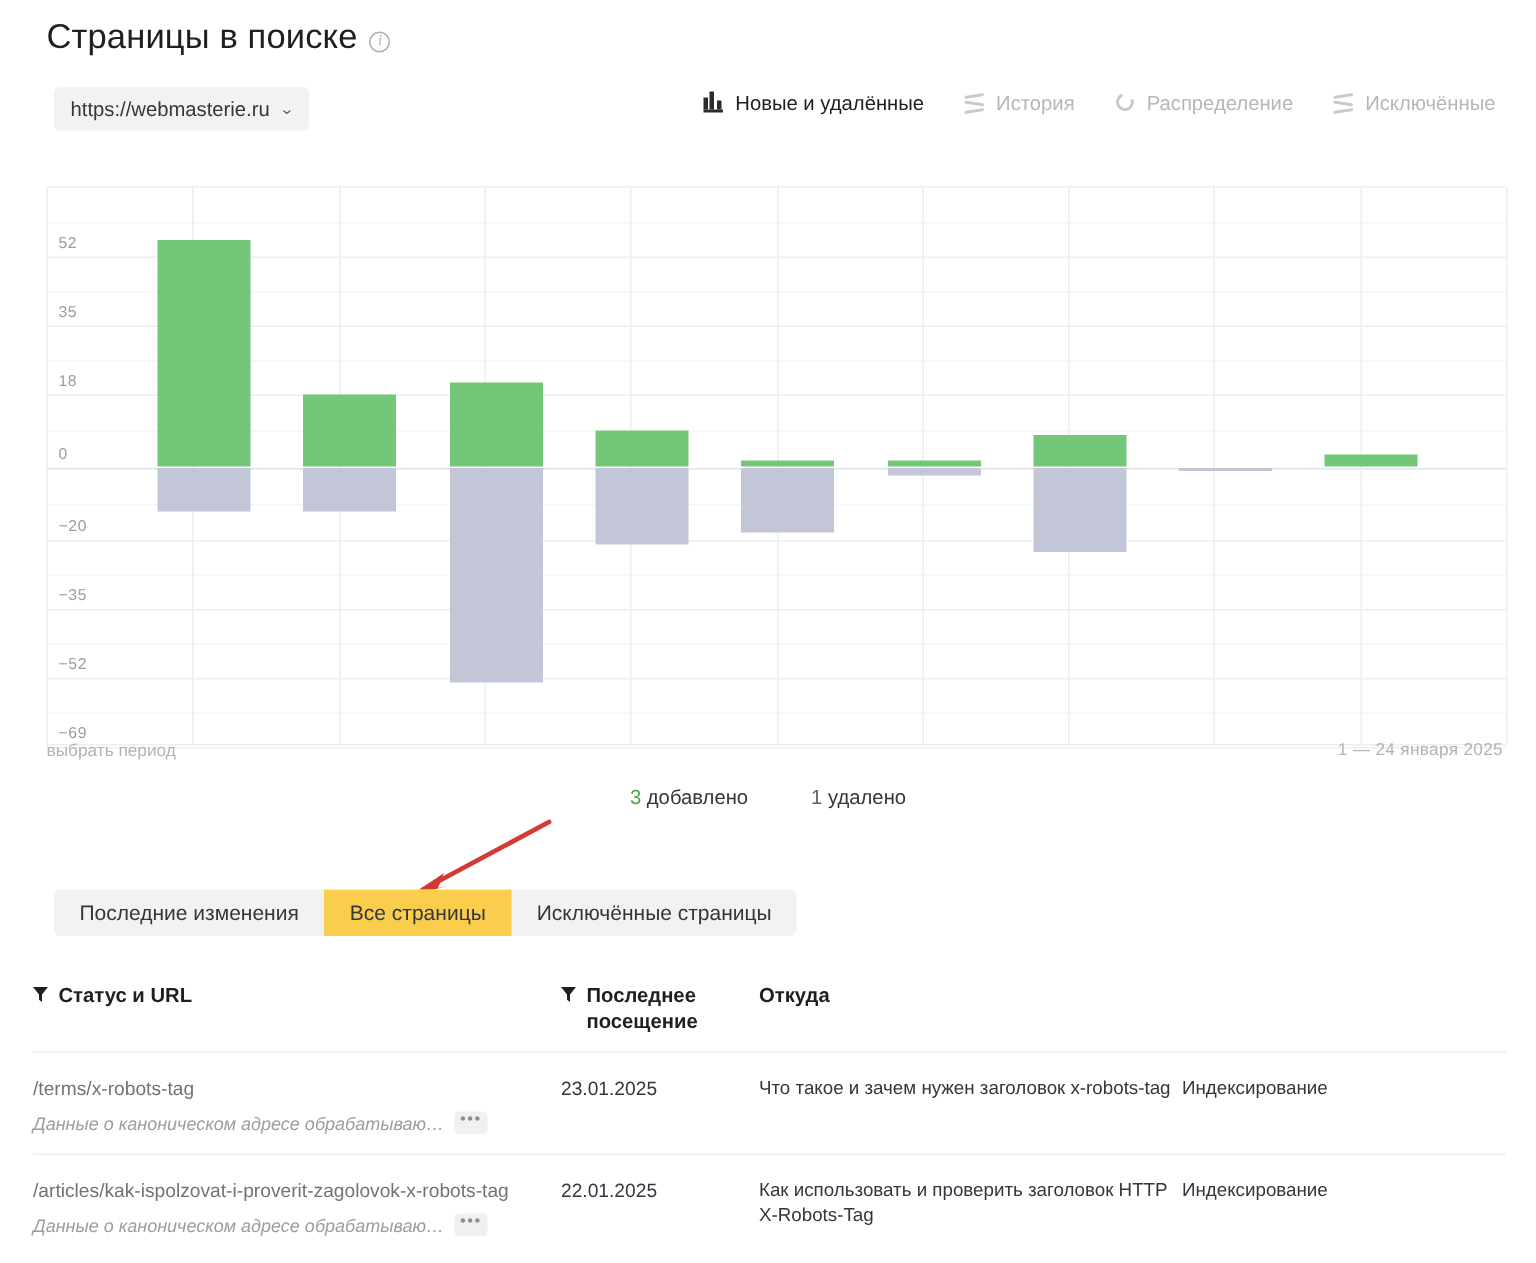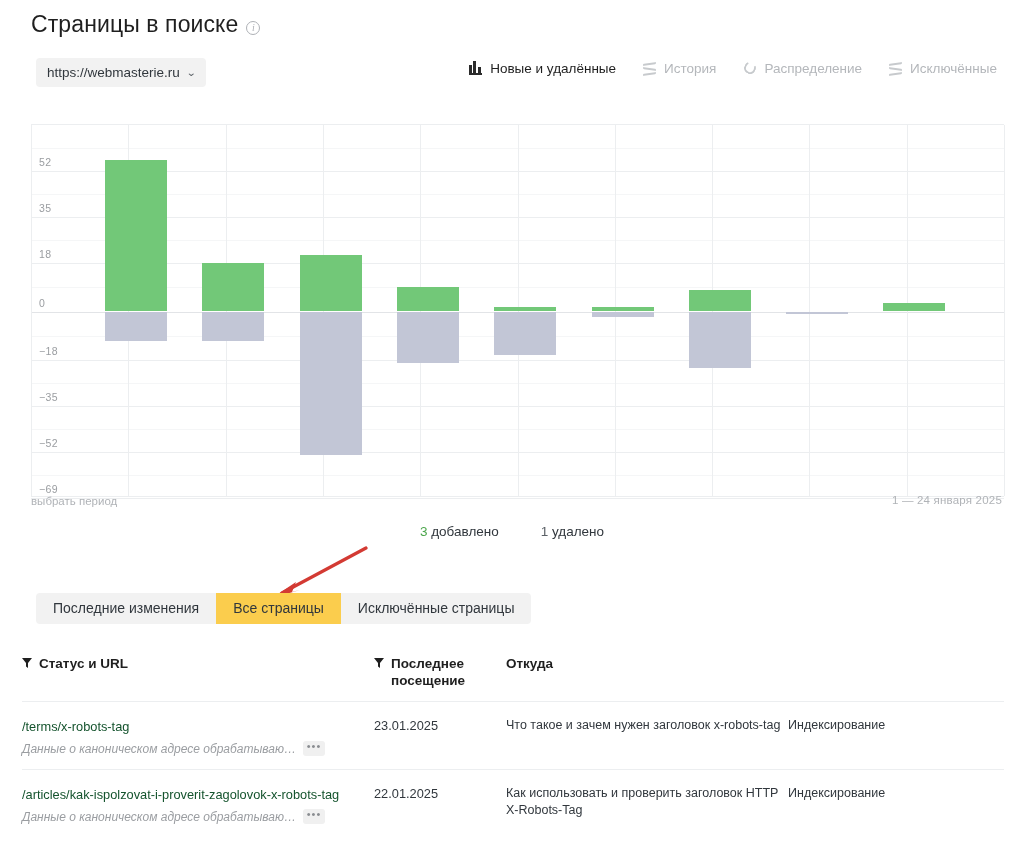--- a/index.html
+++ b/index.html
@@ -107,21 +107,21 @@
   .tbl { position: absolute; left: 22px; top: 655px; width: 982px; }
   .tr { display: flex; }
   .thead .tr { padding-bottom: 12px; }
   .th { font-size: 13.5px; font-weight: bold; color: #1f1f1f; display: flex; gap: 7px; align-items: flex-start; line-height: 17px; }
   .filt { width: 10px; height: 10px; flex: none; margin-top: 3px; }
   .c1 { width: 352px; }
   .c2 { width: 132px; }
   .c3 { width: 282px; }
   .c4 { width: 200px; }
   .row { border-top: 1px solid #eceef0; padding: 15px 0 13px; display: flex; align-items: flex-start; }
-  .url { font-size: 12.8px; color: #14532d; text-decoration: none; cursor: pointer; display: inline-block; }
+  .url { font-size: 12.8px; color: #737373; text-decoration: none; cursor: pointer; display: inline-block; }
   .sub { font-size: 12px; color: #9a9da1; font-style: italic; margin-top: 6px; display: flex; align-items: center; gap: 7px; }
   .dots {
     background: #f0f0f0; border-radius: 3px; width: 22px; height: 15px;
     font-style: normal; color: #8a8d91; font-size: 11px; line-height: 11px;
     text-align: center; cursor: pointer; flex: none; letter-spacing: 1px;
   }
   .cell { font-size: 12.8px; color: #31373d; line-height: 17px; }
   .cell.sm { font-size: 12.5px; }
 </style>
 </head>
@@ -200,21 +200,21 @@
         <div class="gl-v" style="left: 681px;"></div>
         <div class="gl-v" style="left: 778px;"></div>
         <div class="gl-v" style="left: 876px;"></div>
         <div class="gl-v" style="left: 973px;"></div>
       </div>
     <div id="yticks">
         <div class="ytick" style="top: 36.9493px;">52</div>
         <div class="ytick" style="top: 82.8986px;">35</div>
         <div class="ytick" style="top: 128.848px;">18</div>
         <div class="ytick" style="top: 177.5px;">0</div>
-        <div class="ytick" style="top: 226.152px;">−18</div>
+        <div class="ytick" style="top: 226.152px;">−20</div>
         <div class="ytick" style="top: 272.101px;">−35</div>
         <div class="ytick" style="top: 318.051px;">−52</div>
         <div class="ytick" style="top: 364px;">−69</div>
       </div>
     <div class="bars" id="bars">
         <div class="bar" style="left: 74px; width: 62px; top: 0px; bottom: 0px;">
           <div class="pos" style="top: 35.1377px; height: 151.362px; background: rgb(114, 200, 120);"></div>
           <div class="neg" style="top: 186.5px; height: 29.7319px; background: rgb(194, 198, 214);"></div>
         </div>
         <div class="bar" style="left: 171px; width: 62px; top: 0px; bottom: 0px;">

